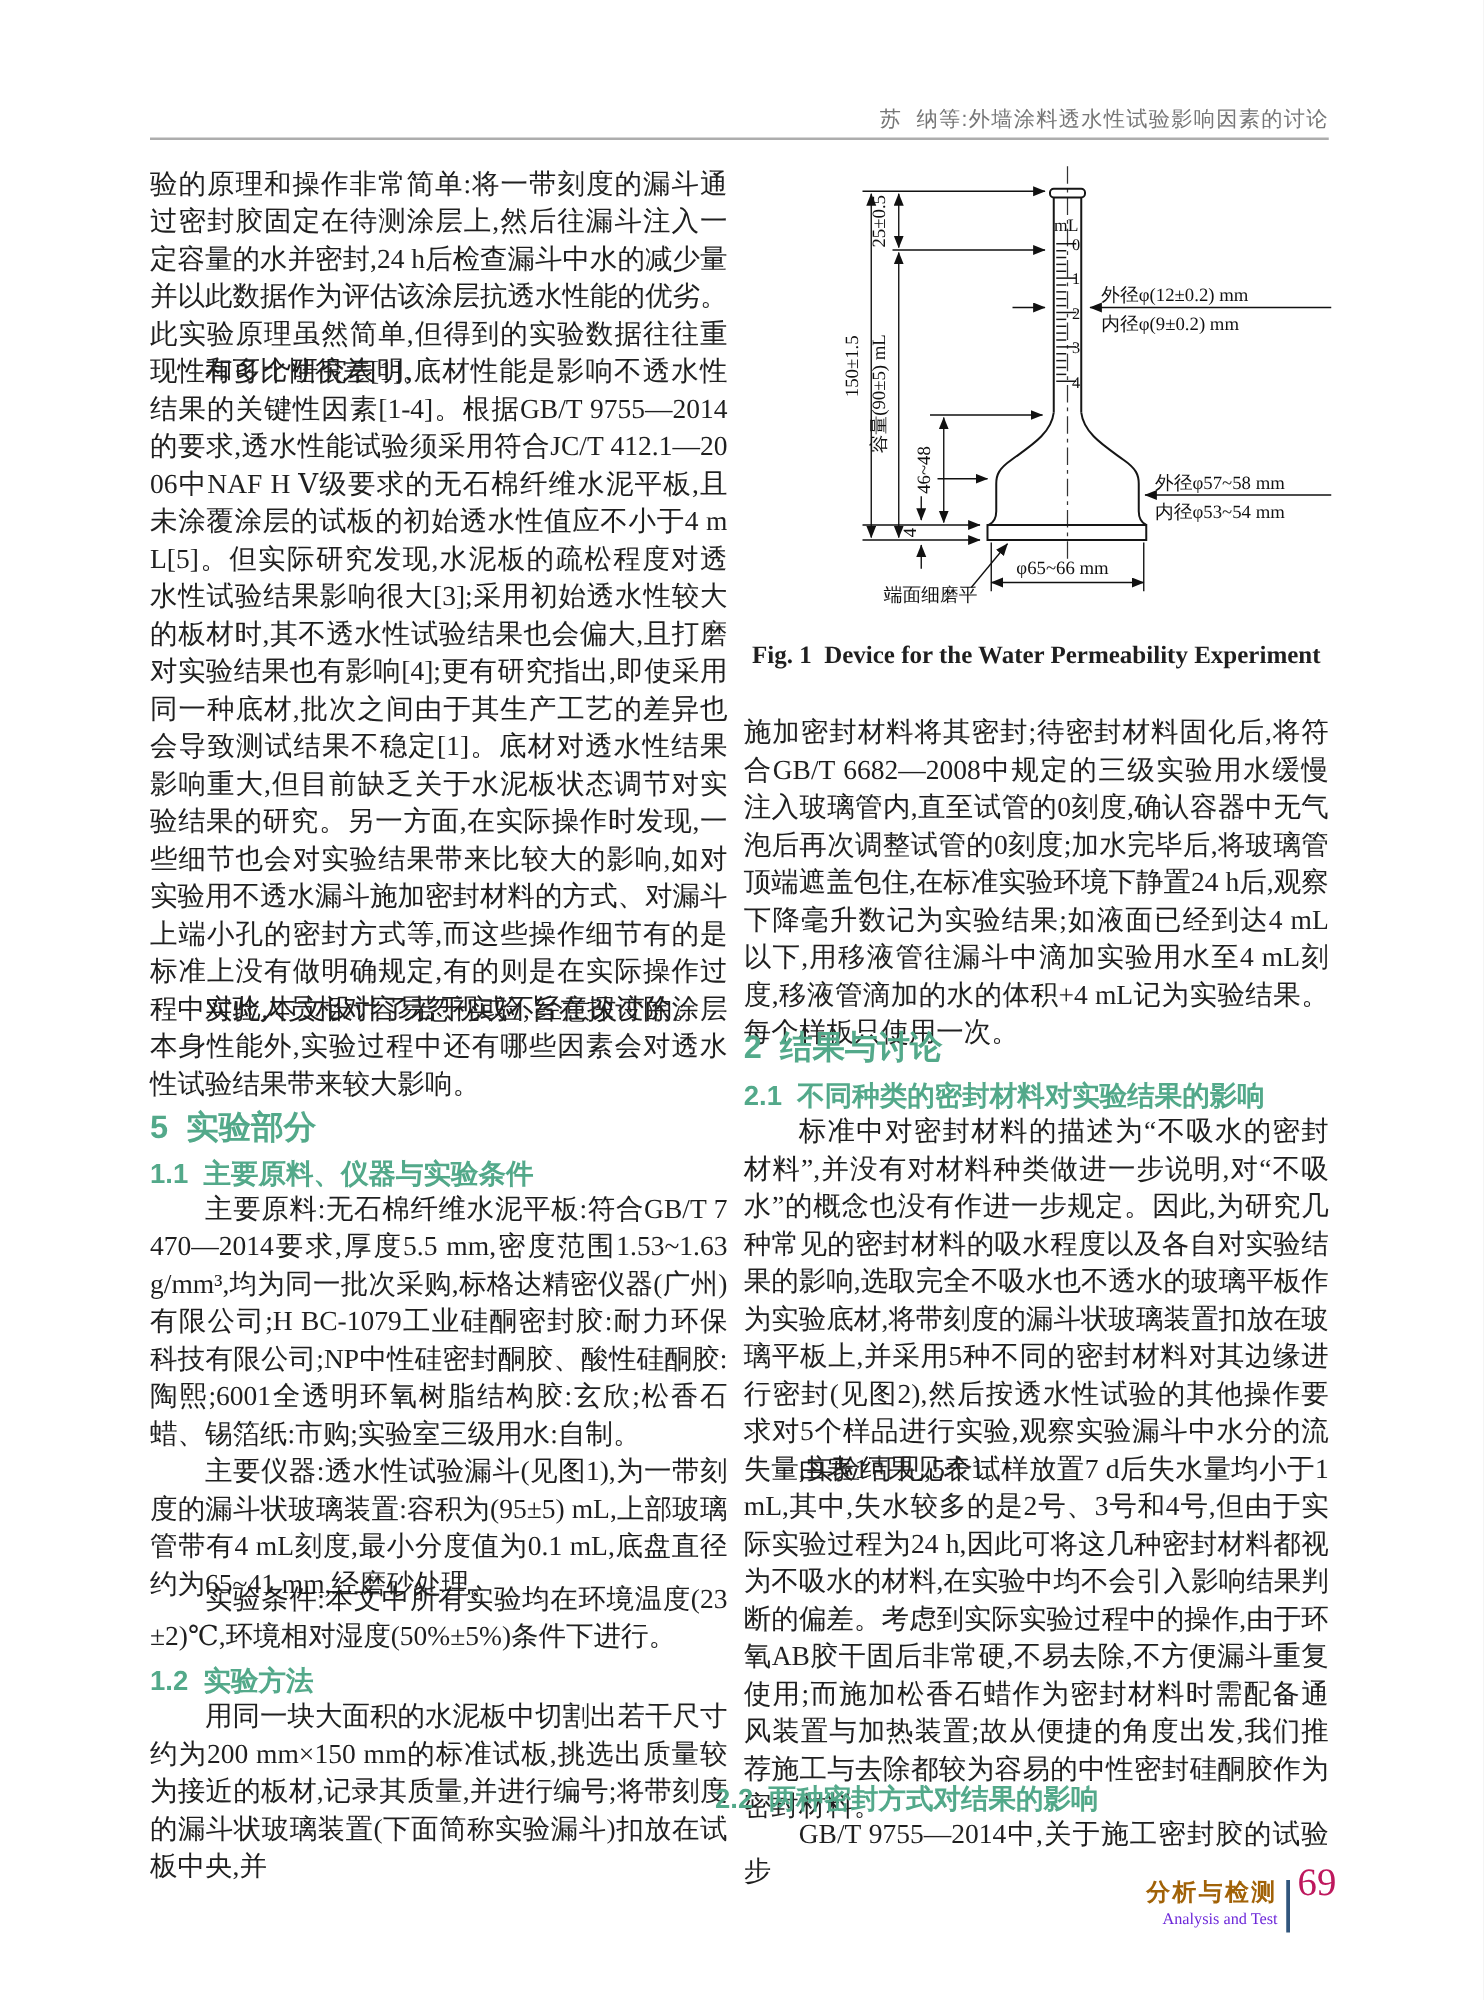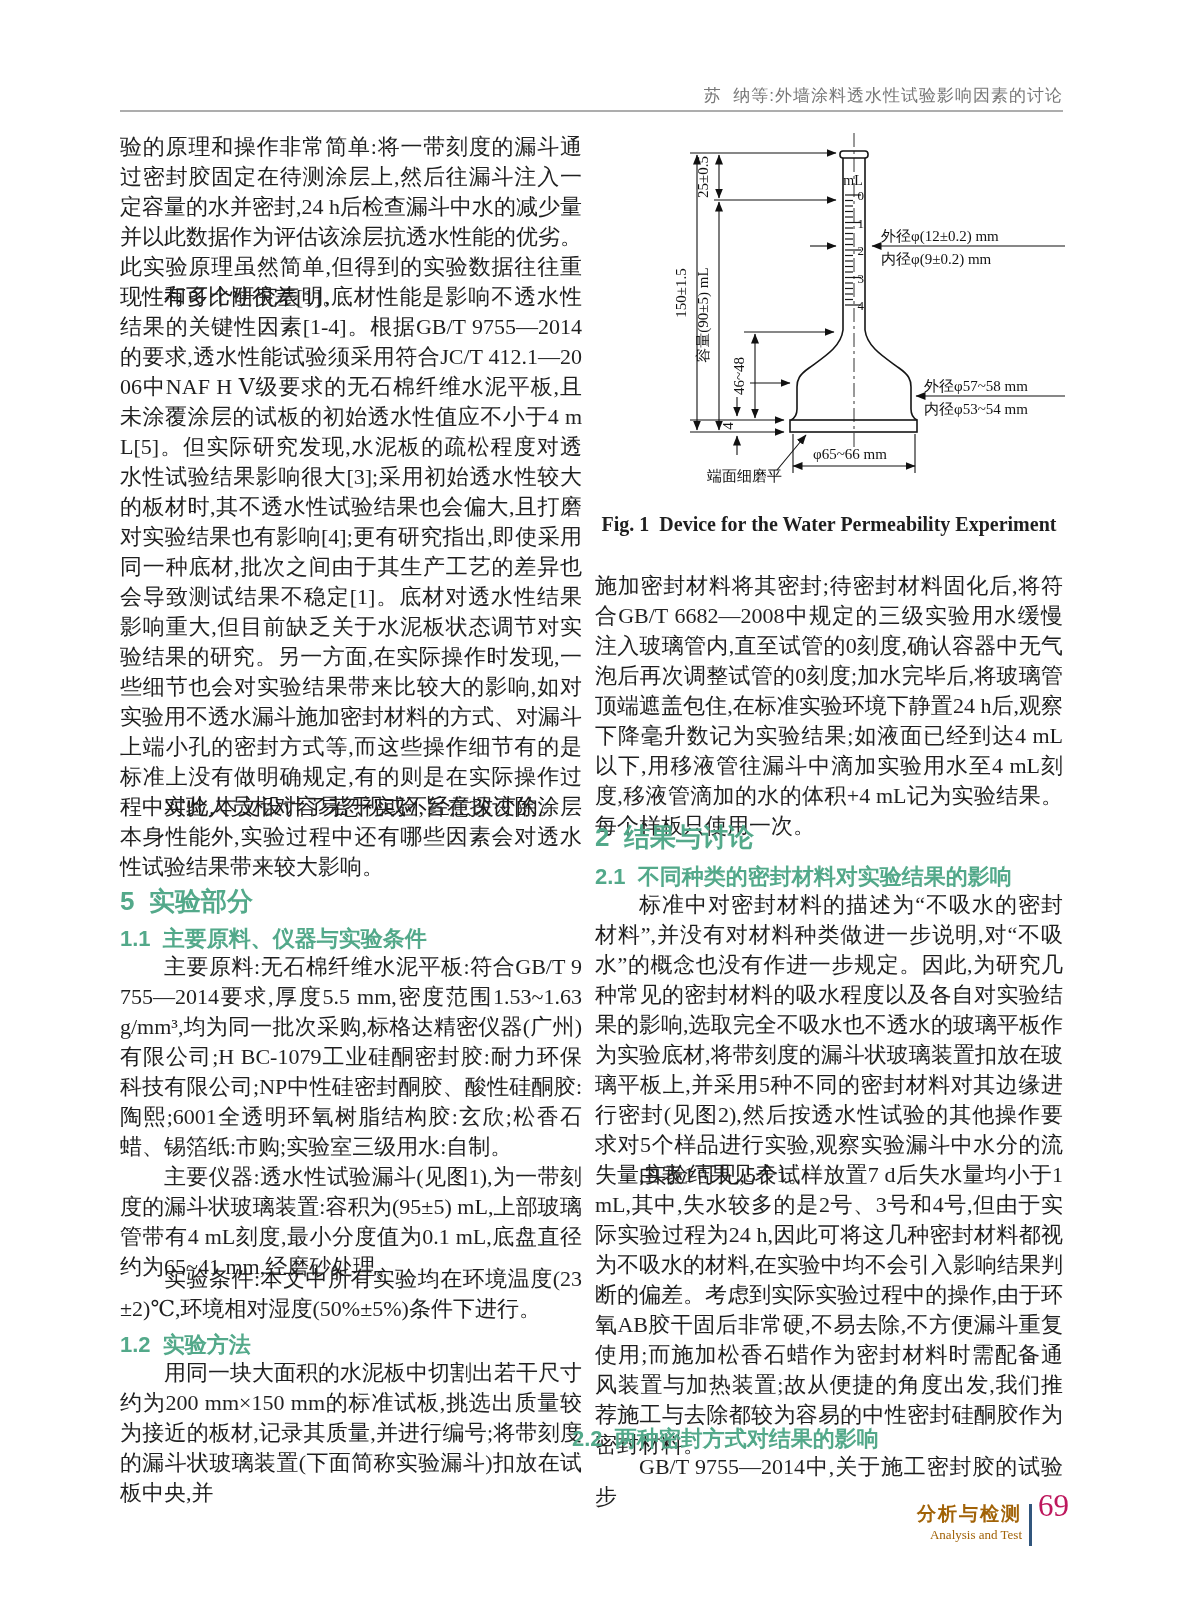--- a/index.html
+++ b/index.html
@@ -19,40 +19,40 @@
         color:#53a98a;white-space:pre-wrap;}
   .cap-cn{left:595px;top:485px;width:468px;text-align:center;font-size:22px;font-weight:bold;
         font-family:"Liberation Sans","DejaVu Sans",sans-serif;white-space:pre-wrap;}
   .cap-en{left:595px;top:513px;width:468px;text-align:center;font-size:20px;font-weight:bold;
         font-family:"Liberation Serif","DejaVu Serif",serif;white-space:pre-wrap;}
   .fig-wrap{left:600px;top:125px;width:470px;height:358px;}
   .fig-wrap svg{display:block;width:470px;height:358px;}
   svg text{font-family:"Liberation Serif","DejaVu Serif",serif;fill:#111;}
   .footer-cn{left:820px;top:1501px;width:202px;text-align:right;font-size:19px;font-weight:bold;
         color:#a16207;font-family:"Liberation Sans","DejaVu Sans",sans-serif;letter-spacing:2px;}
-  .footer-en{left:820px;top:1527px;width:202px;text-align:right;font-size:13px;color:#a16207;
+  .footer-en{left:820px;top:1527px;width:202px;text-align:right;font-size:13px;color:#6d28d9;
         font-family:"Liberation Serif","DejaVu Serif",serif;}
   .footer-bar{left:1029px;top:1504px;width:3px;height:42px;background:#31567d;}
   .footer-num{left:1038px;top:1488px;font-size:31px;color:#be185d;
         font-family:"Liberation Serif","DejaVu Serif",serif;}
 </style>
 </head>
 <body>
 
 <div class="page">
 
   <div class="abs running-head">苏  纳等:外墙涂料透水性试验影响因素的讨论</div>
   <div class="abs head-rule"></div>
 
   <div class="abs para" style="left:120px;top:132px;">验的原理和操作非常简单:将一带刻度的漏斗通过密封胶固定在待测涂层上,然后往漏斗注入一定容量的水并密封,24 h后检查漏斗中水的减少量并以此数据作为评估该涂层抗透水性能的优劣。此实验原理虽然简单,但得到的实验数据往往重现性和可比性很差[1]。</div>
   <div class="abs para indent" style="left:120px;top:282px;">有多个研究表明,底材性能是影响不透水性结果的关键性因素[1-4]。根据GB/T 9755—2014的要求,透水性能试验须采用符合JC/T 412.1—2006中NAF H Ⅴ级要求的无石棉纤维水泥平板,且未涂覆涂层的试板的初始透水性值应不小于4 mL[5]。但实际研究发现,水泥板的疏松程度对透水性试验结果影响很大[3];采用初始透水性较大的板材时,其不透水性试验结果也会偏大,且打磨对实验结果也有影响[4];更有研究指出,即使采用同一种底材,批次之间由于其生产工艺的差异也会导致测试结果不稳定[1]。底材对透水性结果影响重大,但目前缺乏关于水泥板状态调节对实验结果的研究。另一方面,在实际操作时发现,一些细节也会对实验结果带来比较大的影响,如对实验用不透水漏斗施加密封材料的方式、对漏斗上端小孔的密封方式等,而这些操作细节有的是标准上没有做明确规定,有的则是在实际操作过程中实验人员相对容易忽视或不经意改变的。</div>
   <div class="abs para indent" style="left:120px;top:792px;">对此,本文设计了若干实验,旨在探讨除涂层本身性能外,实验过程中还有哪些因素会对透水性试验结果带来较大影响。</div>
   <div class="abs h-major" style="left:120px;top:884px;">5  实验部分</div>
   <div class="abs h-minor" style="left:120px;top:924px;">1.1  主要原料、仪器与实验条件</div>
-  <div class="abs para indent" style="left:120px;top:952px;">主要原料:无石棉纤维水泥平板:符合GB/T 9755—2014要求,厚度5.5 mm,密度范围1.53~1.63 g/mm³,均为同一批次采购,标格达精密仪器(广州)有限公司;H BC-1079工业硅酮密封胶:耐力环保科技有限公司;NP中性硅密封酮胶、酸性硅酮胶:陶熙;6001全透明环氧树脂结构胶:玄欣;松香石蜡、锡箔纸:市购;实验室三级用水:自制。</div>
+  <div class="abs para indent" style="left:120px;top:952px;">主要原料:无石棉纤维水泥平板:符合GB/T 7470—2014要求,厚度5.5 mm,密度范围1.53~1.63 g/mm³,均为同一批次采购,标格达精密仪器(广州)有限公司;H BC-1079工业硅酮密封胶:耐力环保科技有限公司;NP中性硅密封酮胶、酸性硅酮胶:陶熙;6001全透明环氧树脂结构胶:玄欣;松香石蜡、锡箔纸:市购;实验室三级用水:自制。</div>
   <div class="abs para indent" style="left:120px;top:1162px;">主要仪器:透水性试验漏斗(见图1),为一带刻度的漏斗状玻璃装置:容积为(95±5) mL,上部玻璃管带有4 mL刻度,最小分度值为0.1 mL,底盘直径约为65~41 mm,经磨砂处理。</div>
   <div class="abs para indent" style="left:120px;top:1264px;">实验条件:本文中所有实验均在环境温度(23±2)℃,环境相对湿度(50%±5%)条件下进行。</div>
   <div class="abs h-minor" style="left:120px;top:1330px;">1.2  实验方法</div>
   <div class="abs para indent" style="left:120px;top:1358px;">用同一块大面积的水泥板中切割出若干尺寸约为200 mm×150 mm的标准试板,挑选出质量较为接近的板材,记录其质量,并进行编号;将带刻度的漏斗状玻璃装置(下面简称实验漏斗)扣放在试板中央,并</div>
 
   <div class="abs fig-wrap">
     <svg viewBox="0 0 470 358" xmlns="http://www.w3.org/2000/svg">
       <defs>
         <marker id="ar" markerWidth="11" markerHeight="9" refX="9.5" refY="4" orient="auto-start-reverse" markerUnits="userSpaceOnUse">
           <path d="M0,0 L10,4 L0,8 Z" fill="#111"></path>

